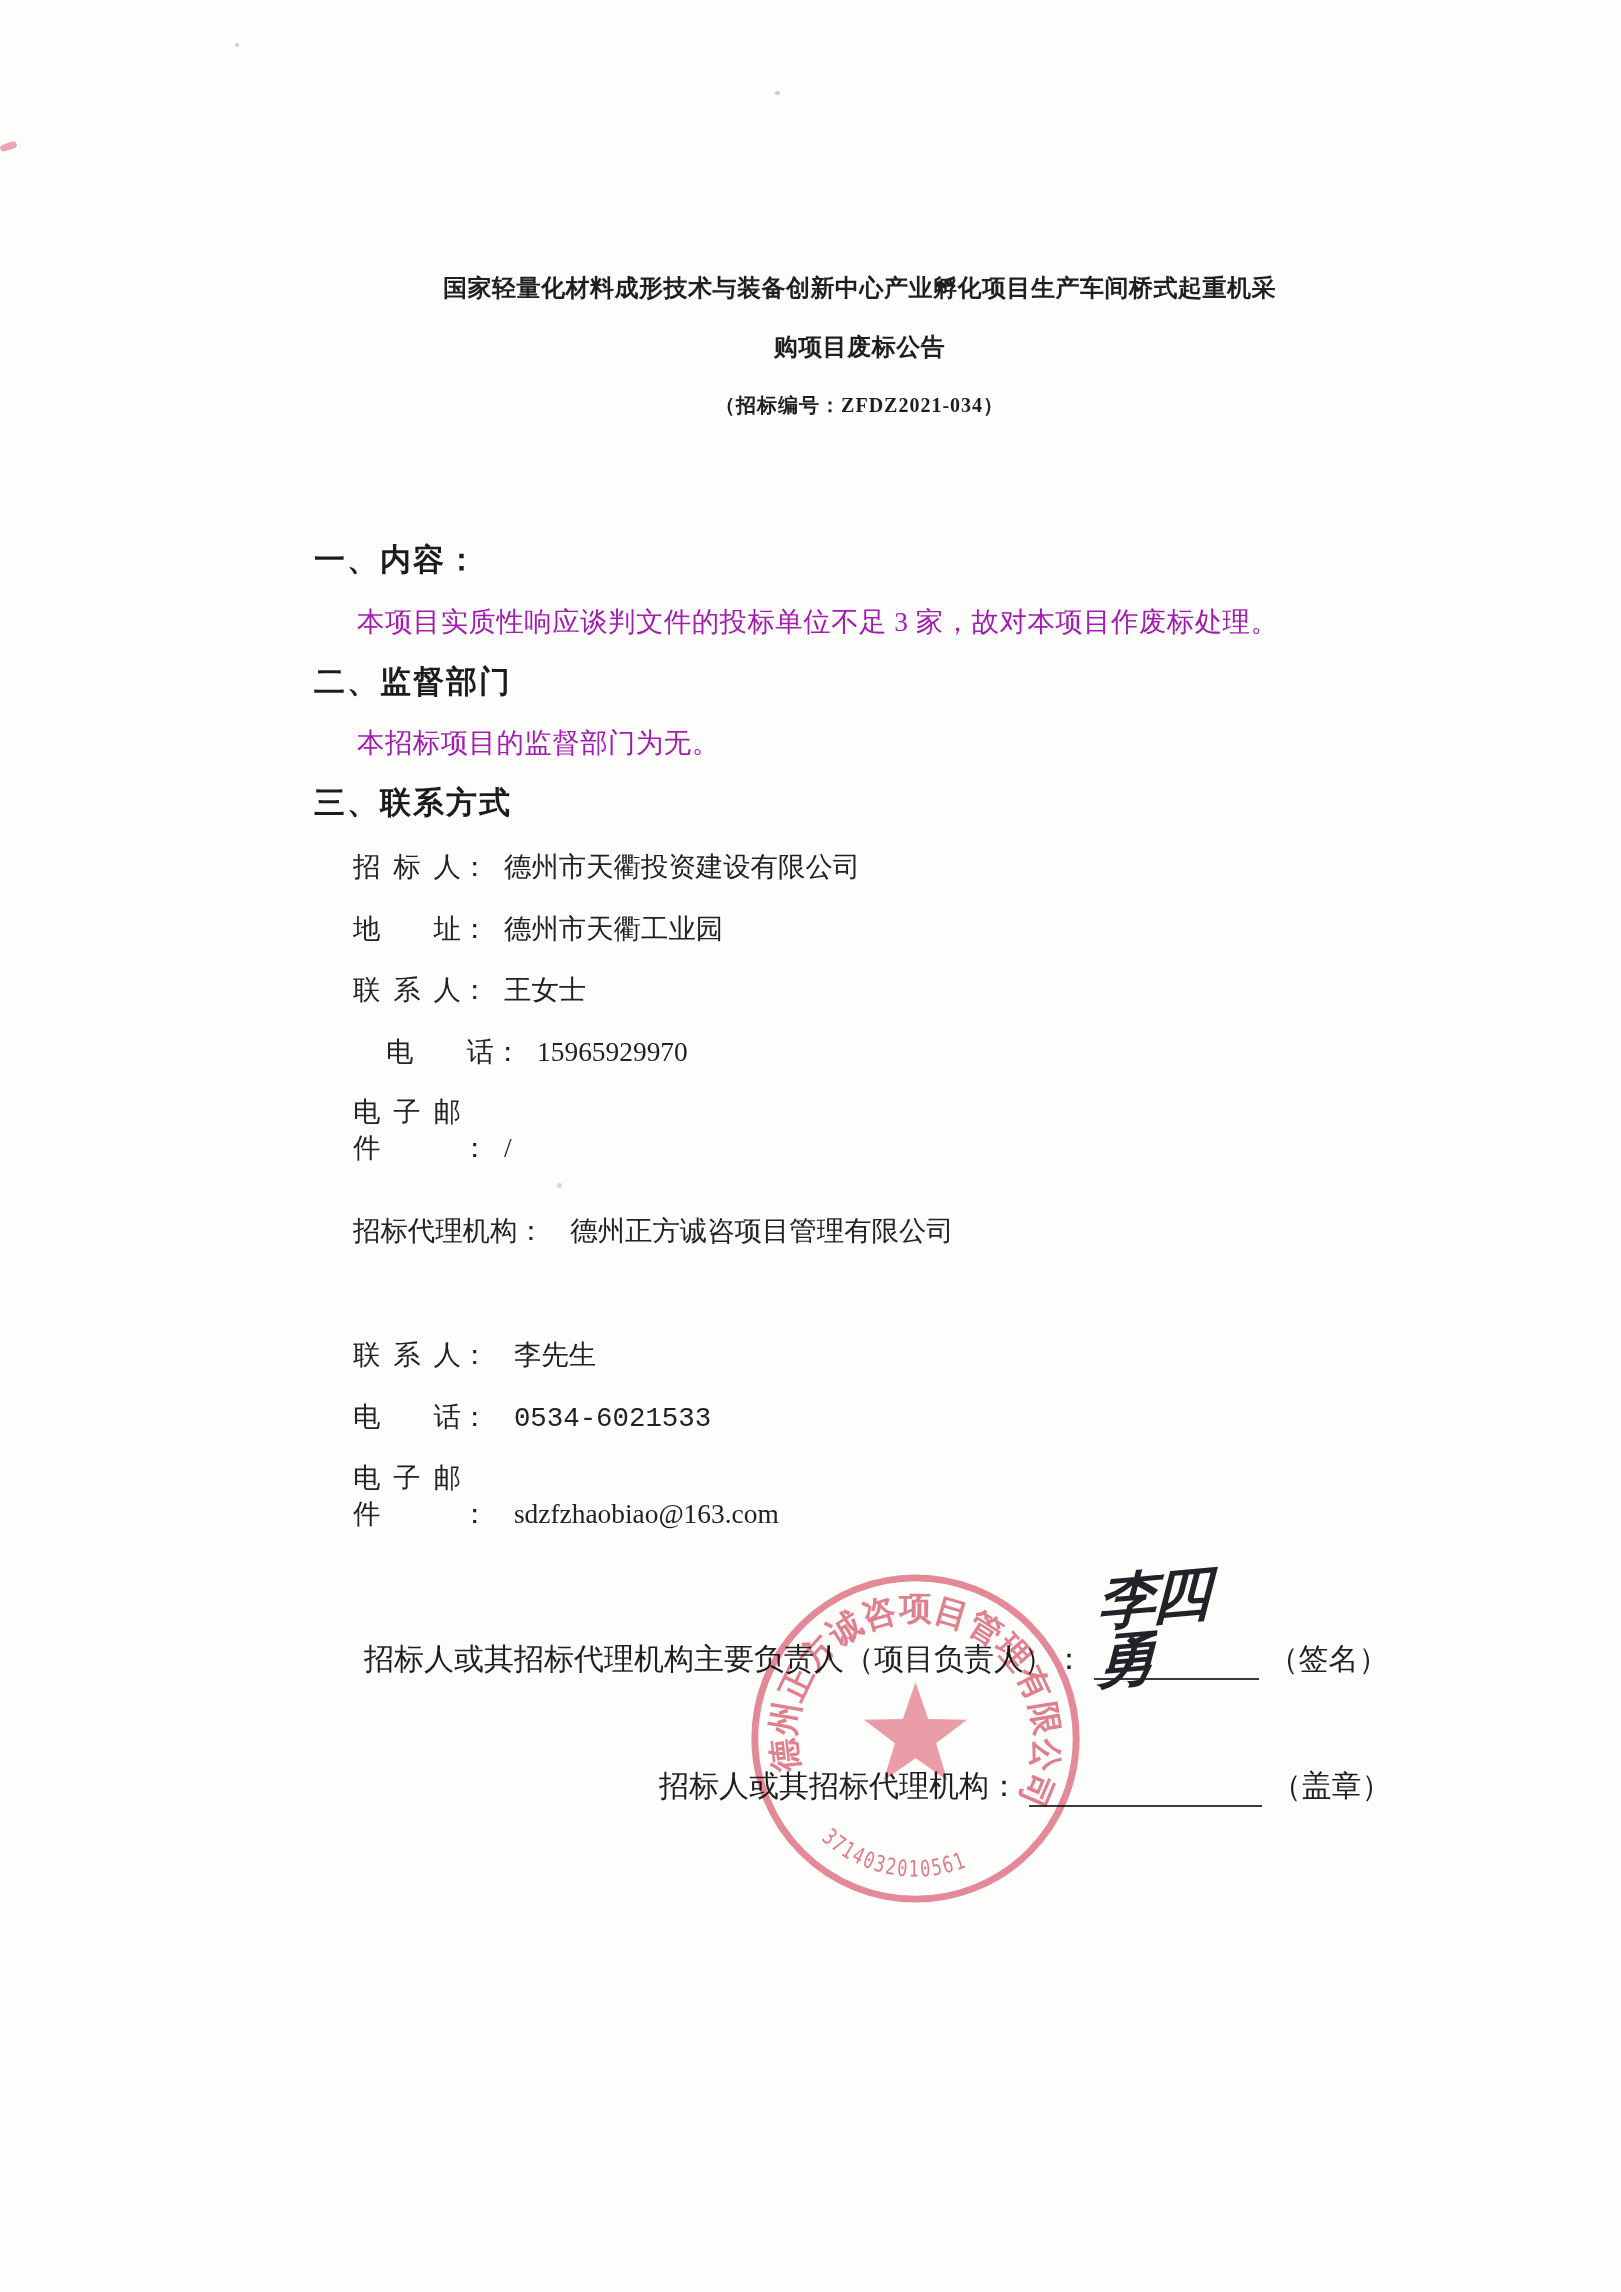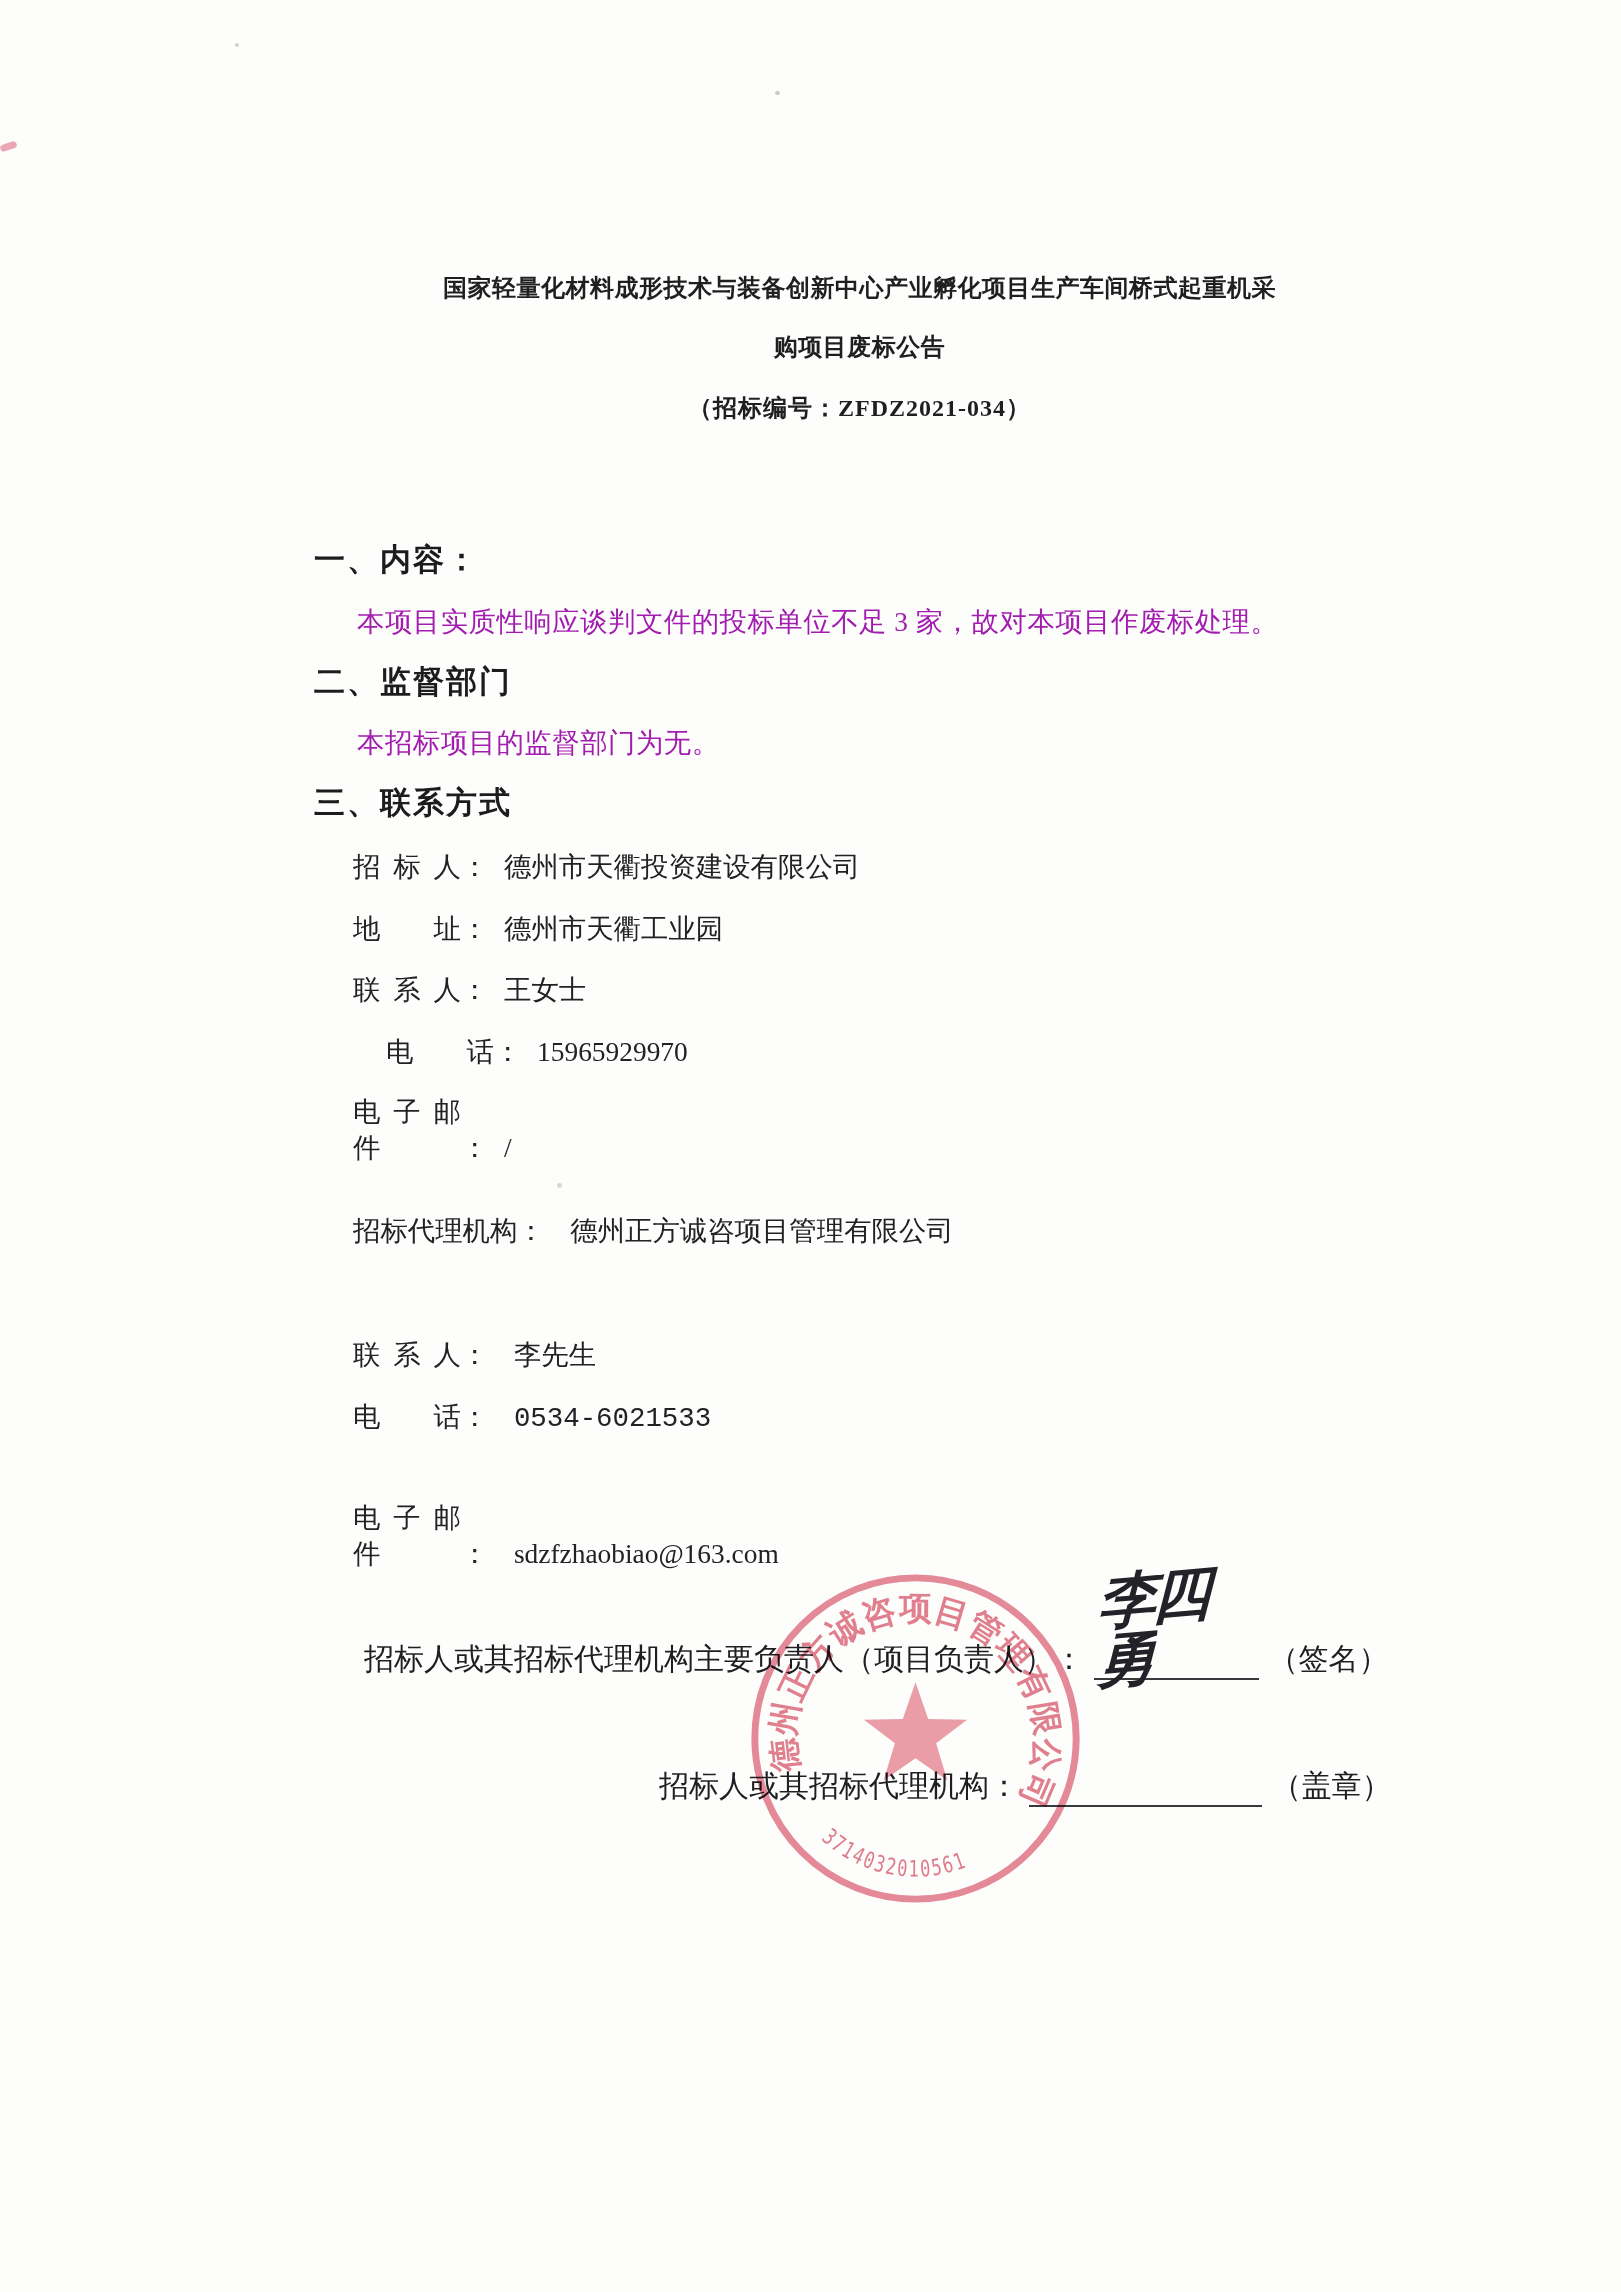--- a/index.html
+++ b/index.html
@@ -9,21 +9,21 @@
     margin:0 auto;
     background:#fdfdfc;
     font-family:"Liberation Serif", serif;
     color:#232326;
     overflow:hidden;
   }
   .abs{position:absolute;white-space:nowrap;}
   
   .title-wrap{position:absolute;left:108px;right:9.8px;text-align:center;}
   .title-line{font-size:24px;font-weight:bold;letter-spacing:0.5px;color:#1f1f22;}
-  .bid-line{font-size:24px;font-weight:bold;letter-spacing:1px;color:#1f1f22;}
+  .bid-line{font-size:20px;font-weight:bold;letter-spacing:1px;color:#1f1f22;}
   
   .heading{
     font-family:"Liberation Sans", sans-serif;
     font-weight:bold;font-size:31px;letter-spacing:2px;color:#1c1c1f;
   }
   .body-text{font-size:27.4px;letter-spacing:0.5px;color:#a21caf;}
   
   .c-row{position:absolute;left:353px;font-size:27.4px;color:#222226;}
   .c-label{
     display:inline-block;width:108px;
@@ -109,21 +109,21 @@
 
   <div class="c-row agency" style="top:1213px;">
     <span class="c-label-wide">招标代理机构</span><span class="c-colon">：</span><span class="c-value">德州正方诚咨项目管理有限公司</span>
   </div>
   <div class="c-row agency" style="top:1337px;">
     <span class="c-label">联系人</span><span class="c-colon">：</span><span class="c-value">李先生</span>
   </div>
   <div class="c-row agency" style="top:1399px;font-family:Liberation Mono, monospace;">
     <span class="c-label">电话</span><span class="c-colon">：</span><span class="c-value">0534-6021533</span>
   </div>
-  <div class="c-row agency" style="top:1460px;margin-top:40px;">
+  <div class="c-row agency" style="top:1460px;">
     <span class="c-label">电子邮件</span><span class="c-colon">：</span><span class="c-value">sdzfzhaobiao@163.com</span>
   </div>
 
   <div class="sig-row" style="left:364px;top:1639px;">
     <span>招标人或其招标代理机构主要负责人（项目负责人）：</span><span class="u-line u-sig"><span class="hand-sign">李四勇</span></span><span>（签名）</span>
   </div>
 
   <div class="sig-row" style="left:659px;top:1766px;">
     <span>招标人或其招标代理机构：</span><span class="u-line u-seal"></span><span>（盖章）</span>
   </div>

